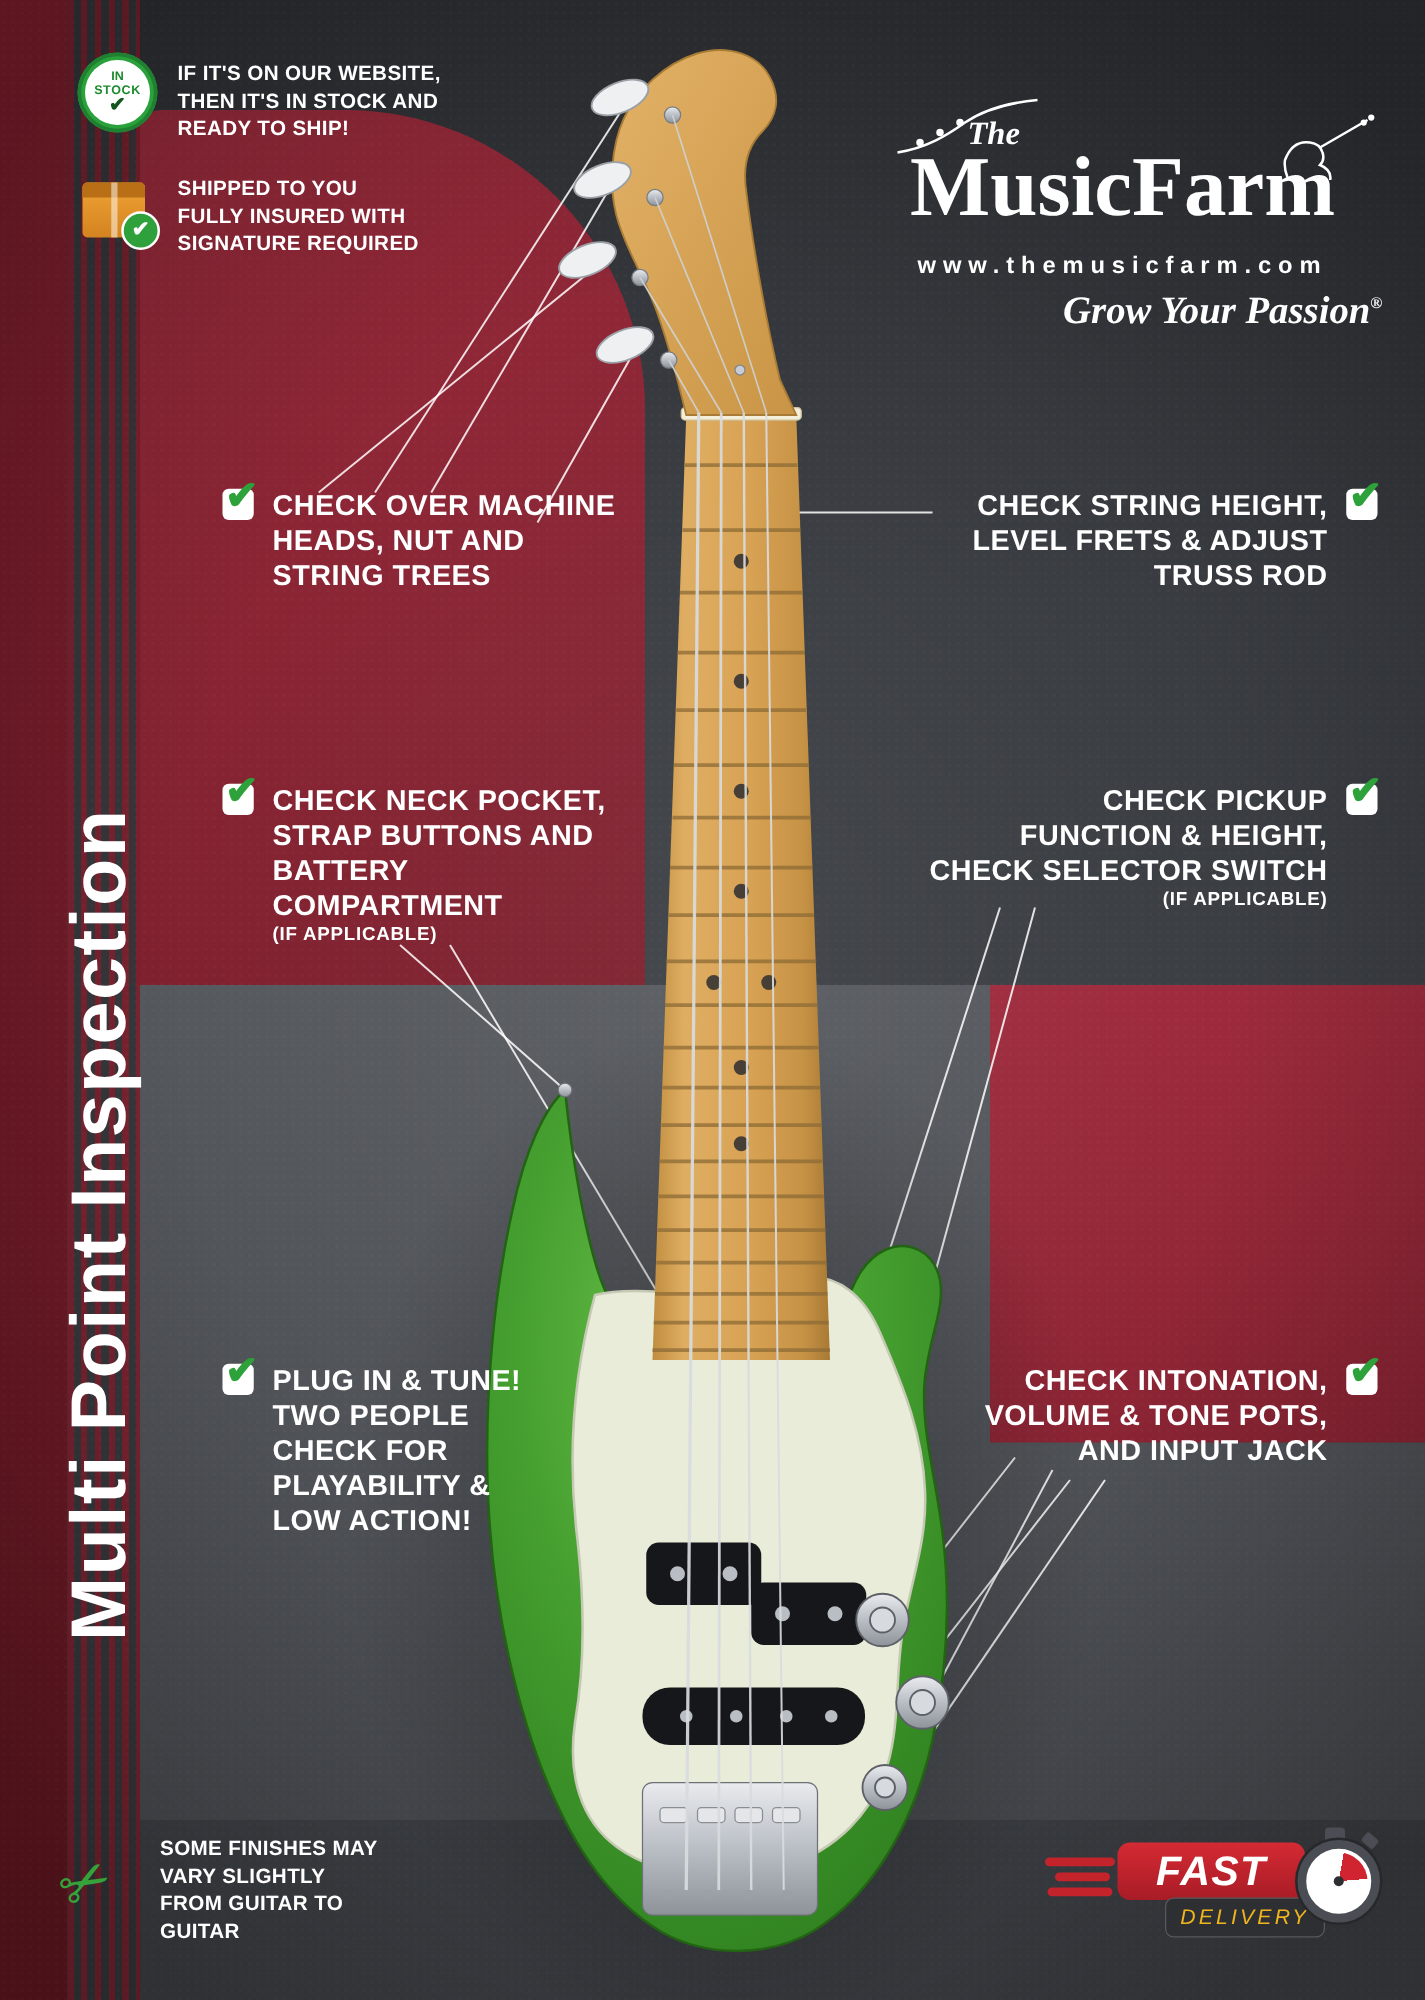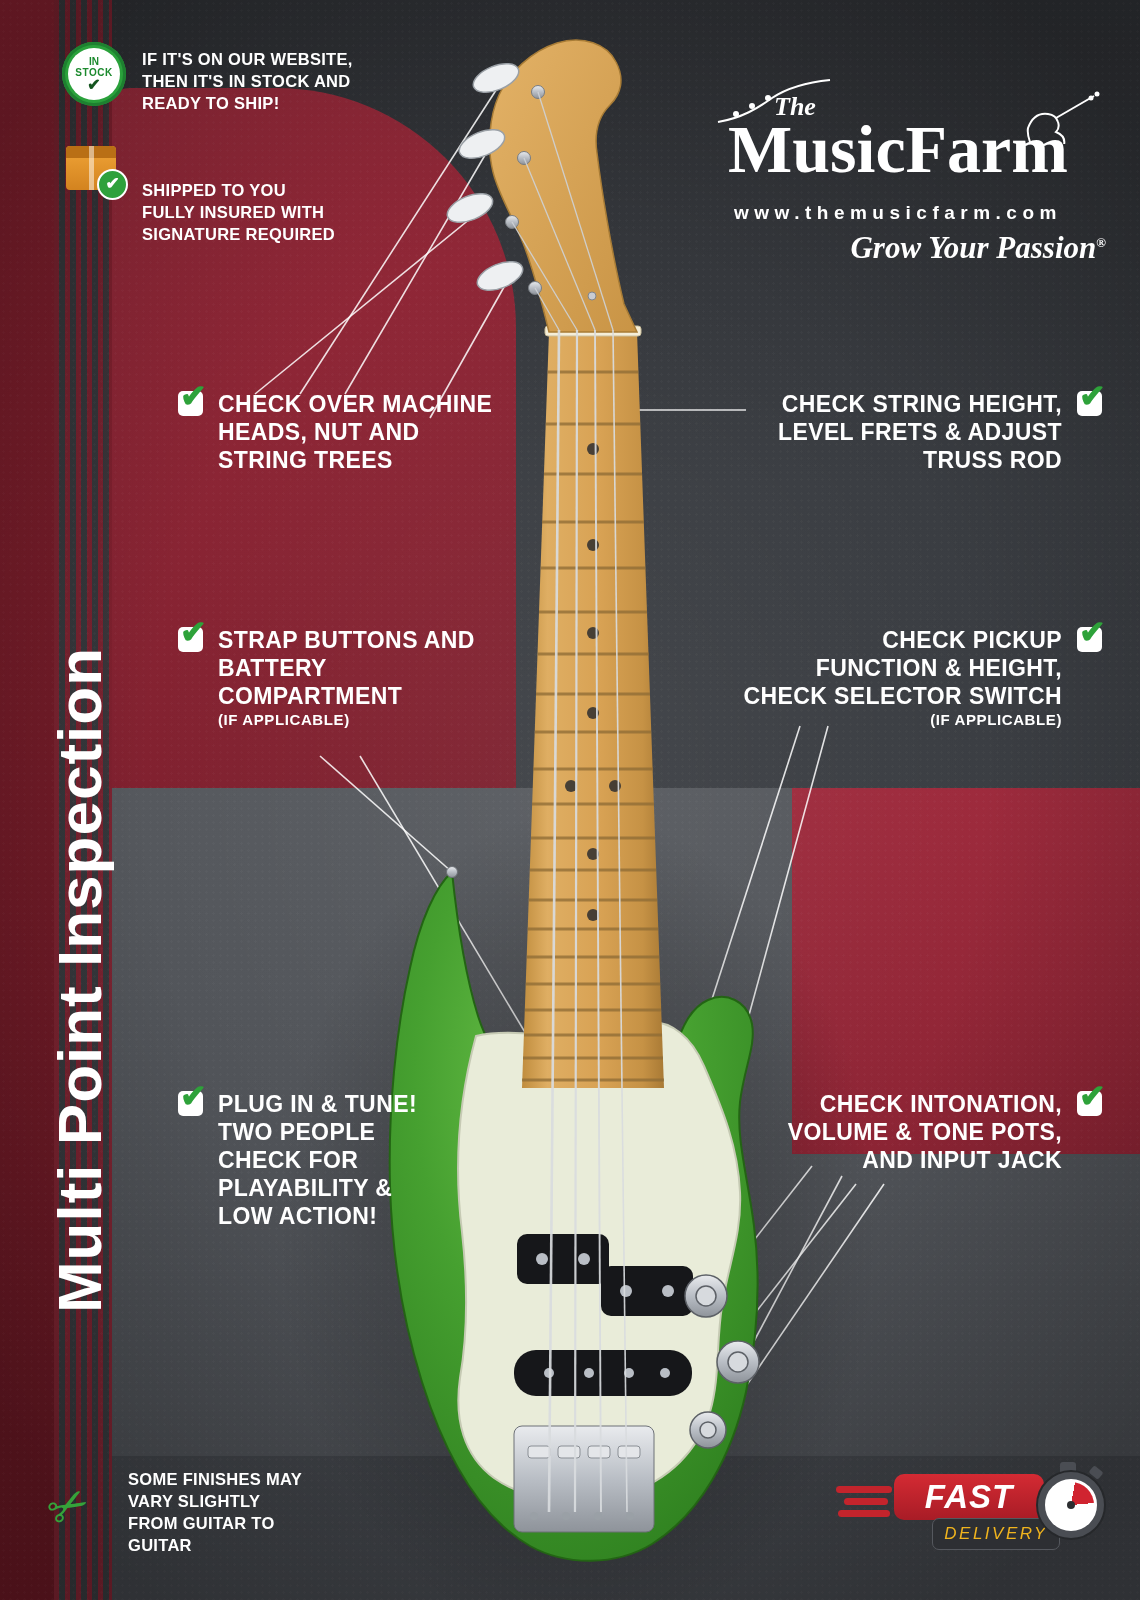--- a/index.html
+++ b/index.html
@@ -260,21 +260,21 @@
   <div class="info-text" style="left:142px;top:48px;">
     <div>IF IT'S ON OUR WEBSITE,</div>
     <div>THEN IT'S IN STOCK AND</div>
     <div>READY TO SHIP!</div>
   </div>
 
   <div class="abs ship-icon">
     <div class="ship-box"></div>
     <i class="ship-check">✔</i>
   </div>
-  <div class="info-text" style="left:142px;top:140px;margin-top:39px;">
+  <div class="info-text" style="left:142px;top:140px;">
     <div>SHIPPED TO YOU</div>
     <div>FULLY INSURED WITH</div>
     <div>SIGNATURE REQUIRED</div>
   </div>
 
   <div class="abs logo">
     <svg class="sketch-left" width="120" height="56" viewBox="0 0 120 56">
       <path d="M4 48 C28 44 44 34 58 24 C76 12 96 8 116 6" stroke="#fff" fill="none" stroke-width="2"></path>
       <circle cx="22" cy="40" r="3" fill="#fff"></circle>
         <circle cx="38" cy="32" r="3" fill="#fff"></circle>
@@ -307,20 +307,21 @@
       </span>
     <div>CHECK STRING HEIGHT,</div>
     <div>LEVEL FRETS &amp; ADJUST</div>
     <div>TRUSS ROD</div>
   </div>
 
   <div class="callout left co3">
     <span class="cb">
         <i>✔</i>
       </span>
+    <div>CHECK NECK POCKET,</div>
     <div>STRAP BUTTONS AND</div>
     <div>BATTERY</div>
     <div>COMPARTMENT</div>
     <div class="co-note">(IF APPLICABLE)</div>
   </div>
 
   <div class="callout right co4">
     <span class="cb">
         <i>✔</i>
       </span>

